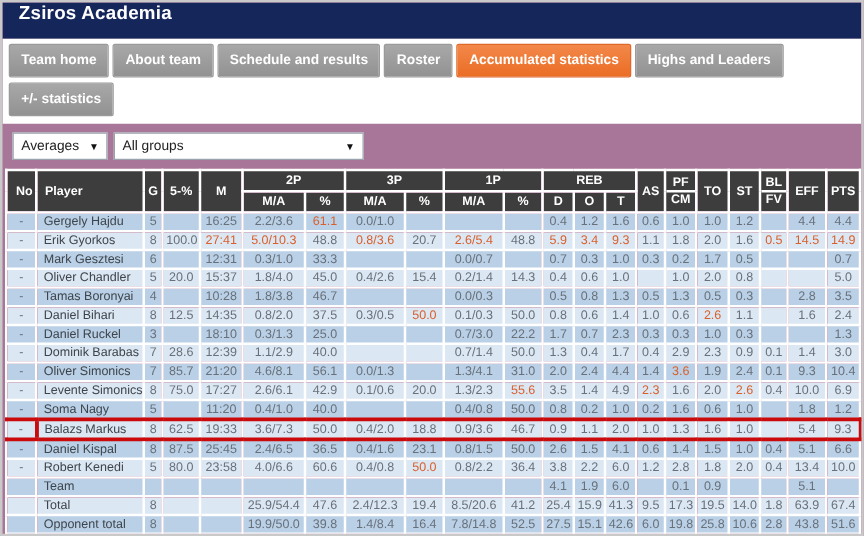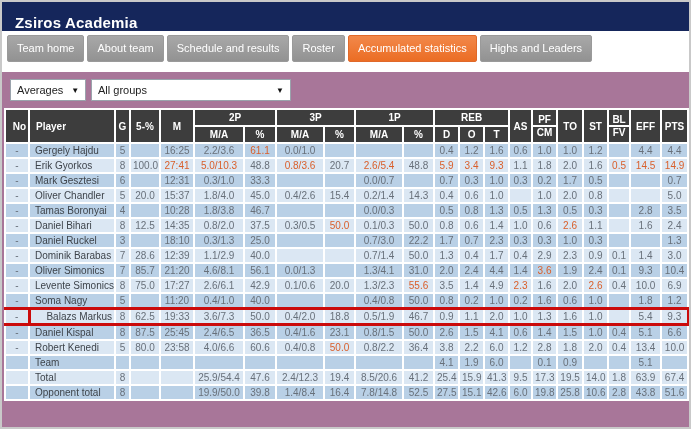--- a/index.html
+++ b/index.html
@@ -1,24 +1,24 @@
 <!DOCTYPE html>
 <html><head>
 <meta charset="utf-8">
 <style>
   html,body{margin:0;padding:0;background:#e9e9e9;font-family:"Liberation Sans",sans-serif;}
   .page{position:relative;width:687px;height:425px;border:2px solid #c9c9c9;background:#a87699;overflow:hidden;}
 
   
-  .titlebar{background:#15265b;height:29px;display:flex;align-items:flex-end;padding-left:13px;}
+  .titlebar{background:#15265b;height:29px;display:flex;align-items:flex-start;padding-left:13px;}
   .titlebar .title{color:#ffffff;font-size:15px;font-weight:bold;letter-spacing:.2px;}
 
   
   .tabsarea{background:#ffffff;padding:4px 5px 6px 5px;}
-  .tabrow{display:flex;gap:3px;}
+  .tabrow{display:flex;gap:3px;font-weight:bold;}
   .tabrow + .tabrow{margin-top:4px;}
   .tab{background:linear-gradient(#a8a8a8,#929292);color:#fff;font-size:11px;line-height:11px;
        padding:7px 9px 7px 9px;border-radius:2px;border:1px solid #9a9a9a;cursor:pointer;white-space:nowrap;}
   .tab.active{background:linear-gradient(#f2884a,#eb6d24);border-color:#e0692a;}
 
   
   .content{padding:7px 2px 0 2px;}
   .selects{display:flex;gap:5px;margin-left:6px;margin-bottom:7px;}
   .select{display:inline-flex;align-items:center;justify-content:space-between;background:#fff;
           border:1px solid #9aa3ac;height:20px;font-size:11px;color:#222;padding:0 6px;cursor:pointer;}
@@ -33,21 +33,21 @@
   .stats th.h-player{text-align:left;padding-left:6px;}
   .stats th.h-no{text-align:center;padding-left:5px;}
   .stats th .stack2{border-top:2px solid #ffffff;}
   .stats td{font-size:10px;color:#68707a;border:2px solid #ffffff;height:13px;padding:0 2px;
             text-align:center;white-space:nowrap;overflow:hidden;}
   tr.odd  td{background:#b9d0e6;}
   tr.even td{background:#dbe7f3;}
   td.player{text-align:left;padding-left:5px;color:#3e444b;}
   td.hot{color:#d95f2b;}
   tr.hl td{border-top:3px solid #cb0b0b;border-bottom:3px solid #cb0b0b;}
-  tr.hl td:nth-child(2){border-left:3px solid #cb0b0b;text-align:right;}
+  tr.hl td:nth-child(2){border-left:3px solid #cb0b0b;}
   tr.hl td:last-child{border-right:3px solid #cb0b0b;}
 </style>
 </head>
 <body>
 
 <div class="page">
 
   <div class="titlebar">
     <span class="title">Zsiros Academia</span>
   </div>
@@ -55,20 +55,21 @@
   <div class="tabsarea">
     <div class="tabrow" id="tabrow1">
         <div class="tab">Team home</div>
         <div class="tab">About team</div>
         <div class="tab">Schedule and results</div>
         <div class="tab">Roster</div>
         <div class="tab active">Accumulated statistics</div>
         <div class="tab">Highs and Leaders</div>
       </div>
     <div class="tabrow" id="tabrow2">
+        <div class="tab">+/- statistics</div>
       </div>
   </div>
 
   <div class="content">
     <div class="selects">
       <div class="select sel-averages">
         <span>Averages</span>
         <span class="arrow">▼</span>
       </div>
       <div class="select sel-groups">
@@ -395,21 +396,21 @@
           <tr class="even hl">
             <td>-</td>
             <td class="player">Balazs Markus</td>
             <td>8</td>
             <td>62.5</td>
             <td>19:33</td>
             <td>3.6/7.3</td>
             <td>50.0</td>
             <td>0.4/2.0</td>
             <td>18.8</td>
-            <td>0.5/1.9</td>
+            <td>0.9/3.6</td>
             <td>46.7</td>
             <td>0.9</td>
             <td>1.1</td>
             <td>2.0</td>
             <td>1.0</td>
             <td>1.3</td>
             <td>1.6</td>
             <td>1.0</td>
             <td></td>
             <td>5.4</td>

